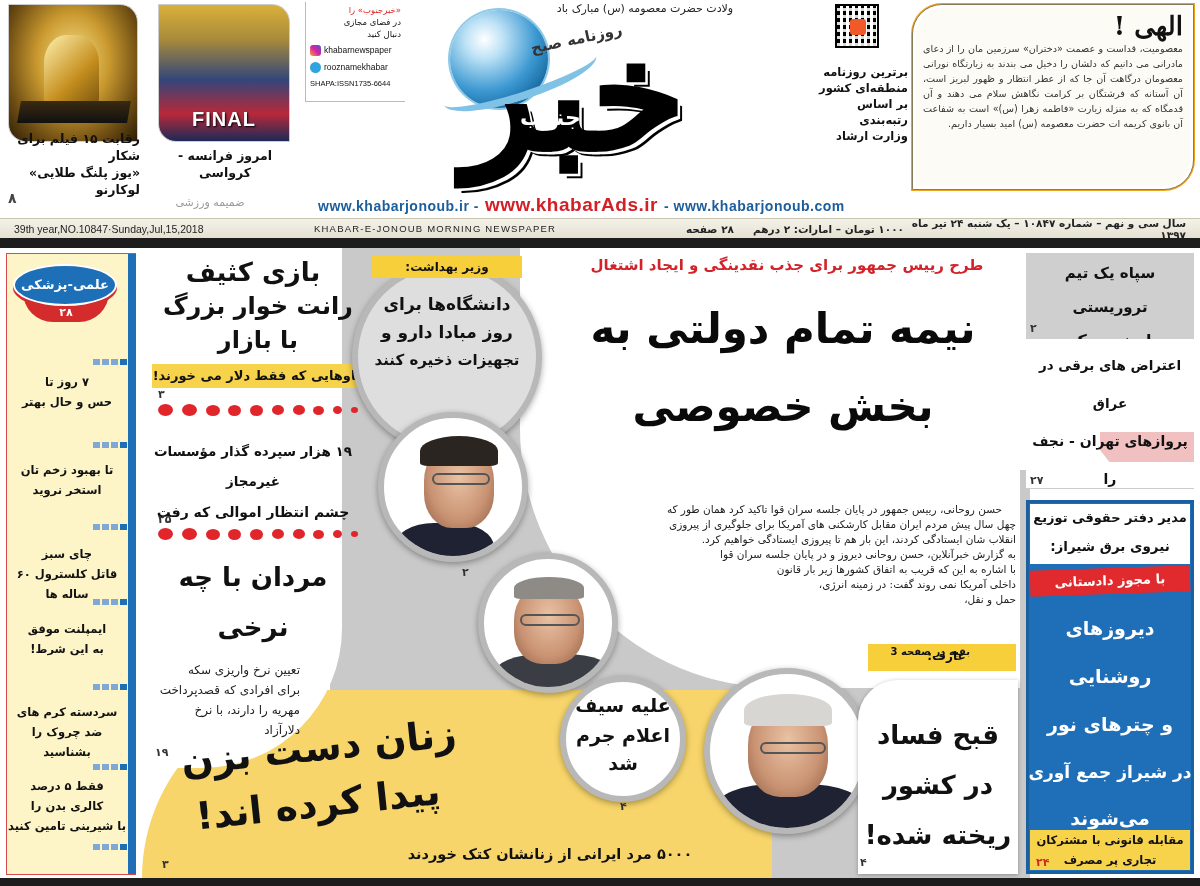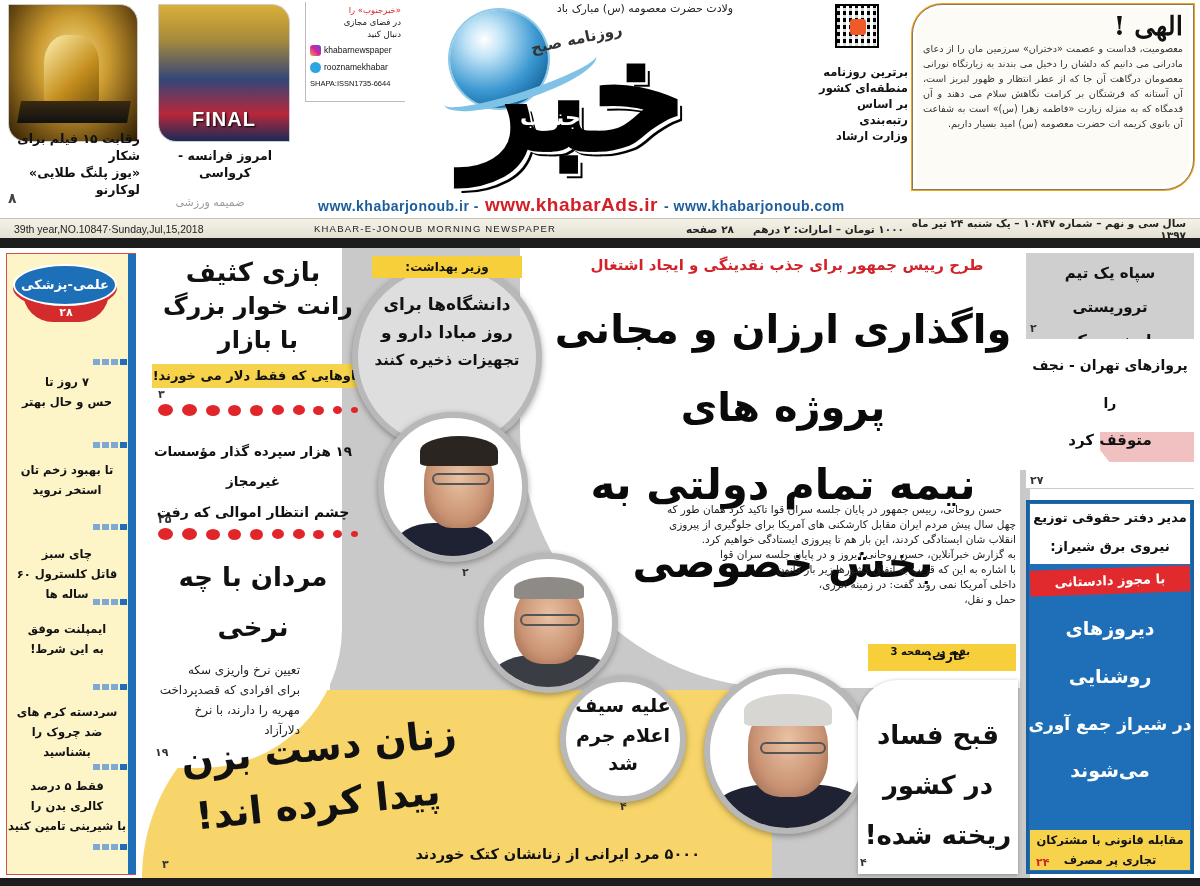--- a/index.html
+++ b/index.html
@@ -357,21 +357,21 @@
   <div>مهریه را دارند، با نرخ</div>
   <div>دلارآزاد</div>
 </div>
 <div class="abs num-tag" style="left:155px;top:746px;">۱۹</div>
 
 <div class="abs rtl head-bold" style="left:170px;top:720px;width:290px;transform:rotate(-6deg);">
   <div style="font-size:38px;line-height:56px;text-align:right;">زنان دست بزن</div>
   <div style="font-size:38px;line-height:56px;text-align:center;">پیدا کرده اند!</div>
 </div>
 <div class="abs num-tag" style="left:162px;top:858px;">۳</div>
-<div class="abs rtl head-bold" style="left:400px;top:846px;width:300px;font-size:14.5px;">۵۰۰۰ مرد ایرانی از زنانشان کتک خوردند</div>
+<div class="abs rtl head-bold" style="left:400px;top:846px;width:300px;font-size:14.5px;text-align:center;">۵۰۰۰ مرد ایرانی از زنانشان کتک خوردند</div>
 
 <div class="abs circle circle-grey" style="left:352px;top:262px;width:190px;height:190px;border-radius:50%;"></div>
 <div class="abs tag-yellow rtl" style="left:372px;top:256px;width:150px;height:22px;line-height:22px;">وزیر بهداشت:</div>
 <div class="abs rtl center head-bold" style="left:362px;top:290px;width:170px;">
   <div style="font-size:17px;line-height:28px;">دانشگاه‌ها برای</div>
   <div style="font-size:17px;line-height:28px;">روز مبادا دارو و</div>
   <div style="font-size:15px;line-height:28px;">تجهیزات ذخیره کنند</div>
 </div>
 
 <div class="abs circle" style="left:378px;top:412px;width:150px;height:150px;">
@@ -408,21 +408,20 @@
 <div class="abs tag-yellow rtl" style="left:868px;top:644px;width:148px;height:27px;line-height:24px;padding-left:9px;">عارف:</div>
 <div class="abs rtl center head-bold" style="left:862px;top:710px;width:152px;">
   <div style="font-size:26px;line-height:50px;">قبح فساد</div>
   <div style="font-size:26px;line-height:50px;">در کشور</div>
   <div style="font-size:26px;line-height:50px;">ریخته شده!</div>
 </div>
 <div class="abs num-tag" style="left:860px;top:856px;">۴</div>
 
 <div class="abs rtl kicker-red center" style="left:560px;top:256px;width:454px;">طرح رییس جمهور برای جذب نقدینگی و ایجاد اشتغال</div>
 <div class="abs rtl mega" style="left:548px;top:290px;width:470px;text-align:center;">
-  <div style="font-size:40px;line-height:78px;">واگذاری ارزان و مجانی پروژه های</div>
   <div style="font-size:42px;line-height:78px;text-align:center;">نیمه تمام دولتی به بخش خصوصی</div>
 </div>
 <div class="abs rtl lead" style="left:596px;top:502px;width:420px;">
   <div style="padding-right:14px;">حسن روحانی، رییس جمهور در پایان جلسه سران قوا تاکید کرد همان طور که</div>
   <div>چهل سال پیش مردم ایران مقابل کارشکنی های آمریکا برای جلوگیری از پیروزی</div>
   <div>انقلاب شان ایستادگی کردند، این بار هم تا پیروزی ایستادگی خواهیم کرد.</div>
   <div style="padding-left:40px;">به گزارش خبرآنلاین، حسن روحانی دیروز و در پایان جلسه سران قوا</div>
   <div style="padding-left:80px;">با اشاره به این که قریب به اتفاق کشورها زیر بار قانون</div>
   <div style="padding-left:100px;">داخلی آمریکا نمی روند گفت: در زمینه انرژی،</div>
   <div style="padding-left:120px;">حمل و نقل،</div>
@@ -432,33 +431,35 @@
 <div class="abs rc-grey" style="left:1026px;top:253px;width:168px;height:86px;"></div>
 <div class="abs rtl center head-bold" style="left:1026px;top:256px;width:168px;">
   <div style="font-size:15px;line-height:34px;">سپاه یک تیم تروریستی</div>
   <div style="font-size:16px;line-height:34px;">را منهدم کرد</div>
 </div>
 <div class="abs num-tag" style="left:1030px;top:322px;">۲</div>
 
 <div class="abs" style="left:1026px;top:339px;width:168px;height:150px;background:#fff;border-bottom:1px solid #ccc;"></div>
 <div class="abs" style="left:1100px;top:432px;width:94px;height:30px;background:rgba(230,140,140,.55);clip-path:polygon(0 0,100% 0,100% 100%,10% 100%,0 60%);"></div>
 <div class="abs rtl center head-bold" style="left:1026px;top:346px;width:168px;">
+  <div style="font-size:13.5px;line-height:38px;">اعتراض های برقی در عراق</div>
   <div style="font-size:14px;line-height:38px;">پروازهای تهران - نجف را</div>
   <div style="font-size:15px;line-height:36px;">متوقف کرد</div>
 </div>
 <div class="abs num-tag" style="left:1030px;top:474px;">۲۷</div>
 
 <div class="abs rc-blue" style="left:1026px;top:500px;width:168px;height:374px;"></div>
 <div class="abs rtl center head-bold" style="left:1030px;top:504px;width:160px;height:60px;background:#fff;">
   <div style="font-size:13px;line-height:28px;">مدیر دفتر حقوقی توزیع</div>
   <div style="font-size:13.5px;line-height:28px;">نیروی برق شیراز:</div>
 </div>
 <div class="abs rc-red-strip rtl" style="left:1030px;top:568px;width:160px;height:26px;line-height:26px;">با مجوز دادستانی</div>
 <div class="abs rtl center white-head" style="left:1028px;top:604px;width:164px;">
   <div style="font-size:19px;line-height:48px;">دیروز‌های روشنایی</div>
+  <div style="font-size:19px;line-height:48px;">و چترهای نور</div>
   <div style="font-size:17px;line-height:48px;">در شیراز جمع آوری</div>
   <div style="font-size:19px;line-height:44px;">می‌شوند</div>
 </div>
 <div class="abs rc-yellow rtl center head-bold" style="left:1030px;top:830px;width:160px;height:40px;">
   <div style="font-size:11.5px;line-height:20px;">مقابله قانونی با مشترکان</div>
   <div style="font-size:11.5px;line-height:20px;">تجاری پر مصرف</div>
 </div>
 <div class="abs num-tag" style="left:1036px;top:856px;color:#d3232a;">۲۴</div>
 
 <div class="abs black-rule" style="left:0;top:878px;width:1200px;height:8px;"></div>

